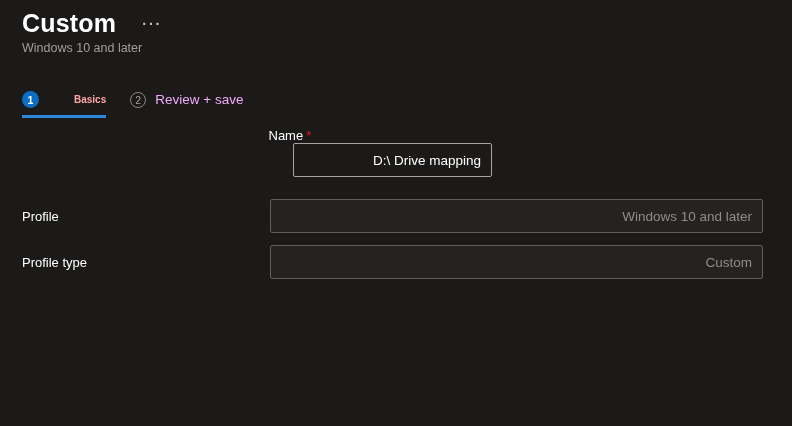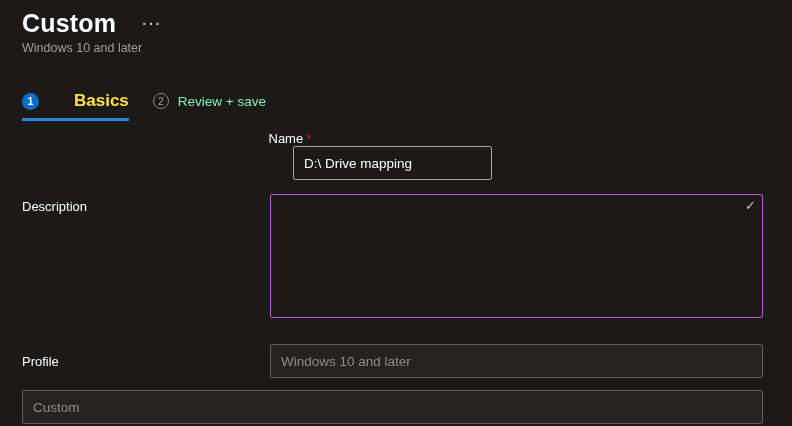--- a/index.html
+++ b/index.html
@@ -35,42 +35,43 @@
   .step-circle {
     width: 17px; height: 17px; border-radius: 50%;
     display: flex; align-items: center; justify-content: center;
     font-size: 10.5px; flex: none;
   }
   .tab.active .step-circle { background: #0c6dc4; color: #ffffff; font-weight: 600; }
   .tab.inactive .step-circle {
     width: 16px; height: 16px;
     border: 1px solid #8a8886; color: #a19f9d; background: transparent;
   }
-  .tab.active .tab-label { font-size: 17px; font-weight: 700; color: #fde047; padding-left: 26px; }
-  .tab.inactive .tab-label { font-size: 13.5px; color: #86efac; }
+  .tab.active .tab-label { font-size: 10px; font-weight: 700; color: #fca5a5; padding-left: 26px; }
+  .tab.inactive .tab-label { font-size: 13.5px; color: #f0abfc; }
 
   
   .form { margin-top: 10px; }
   .row { display: flex; align-items: center; }
   .row-name { margin-top: 0; flex-direction: column; }
   .row-description { margin-top: 14px; align-items: flex-start; }
   .row-platform { margin-top: 22px; }
   .row-profile { margin-top: 12px; }
   .label-col { width: 248px; flex: none; font-size: 13px; color: #ffffff; }
   .row-description .label-col { padding-top: 5px; }
   .req { color: #e81123; margin-left: 3px; }
 
   .field-col { flex: 1; min-width: 0; position: relative; }
   .text-input {
     width: 100%; height: 27px;
     background: transparent;
     border: 1px solid #a6a4a2; border-radius: 2px;
     color: #ffffff; font-size: 13.5px;
     padding: 16px 10px; outline: none;
     font-family: "Liberation Sans", sans-serif;
+    text-align: right;
   }
   .text-input.disabled {
     background: #242322;
     border-color: #605e5c;
     color: #8f8d8b;
   }
   .desc-textarea {
     width: 100%; height: 124px;
     background: transparent;
     border: 1px solid #c052d6; border-radius: 2px;
@@ -116,35 +117,29 @@
 
     <div class="row row-name">
       <div class="label-col">
         <span>Name</span><span class="req">*</span>
       </div>
       <div class="field-col">
         <input type="text" class="text-input" value="D:\ Drive mapping" style="">
       </div>
     </div>
 
-    <div class="row row-description">
-      <div class="label-col">Description</div>
-      <div class="field-col">
-        <textarea class="desc-textarea" style=""></textarea>
-        <span class="valid-check">✓</span>
-      </div>
-    </div>
 
     <div class="row row-platform">
       <div class="label-col">Profile</div>
       <div class="field-col">
         <input type="text" class="text-input disabled" readonly="" value="Windows 10 and later" style="">
       </div>
     </div>
 
     <div class="row row-profile">
+      <div class="label-col">Profile type</div>
       <div class="field-col">
         <input type="text" class="text-input disabled" readonly="" value="Custom" style="">
       </div>
     </div>
 
   </div>
 </div>
 
 </body></html>

